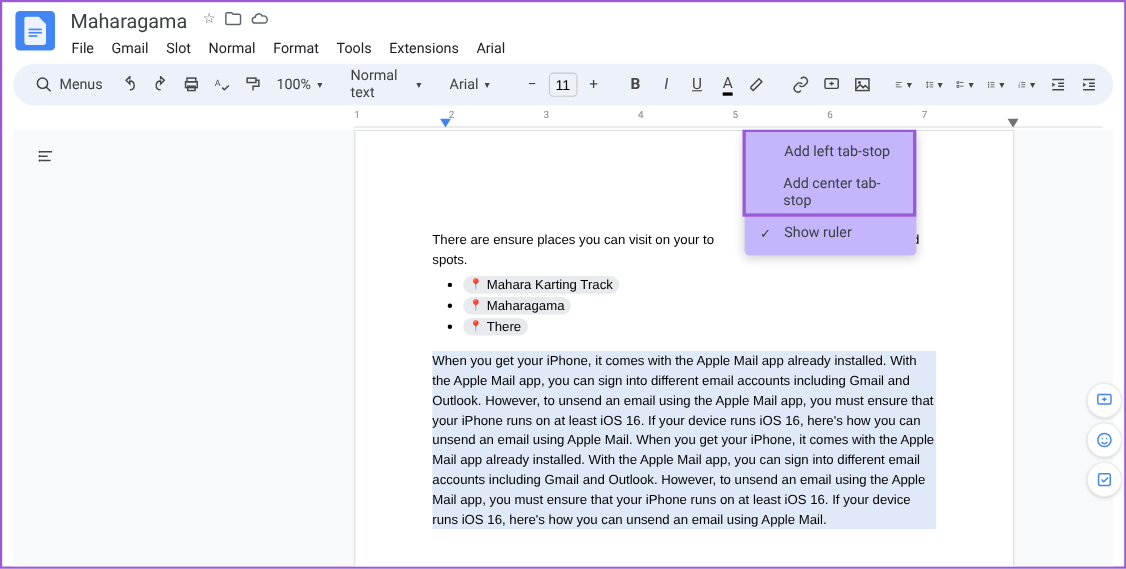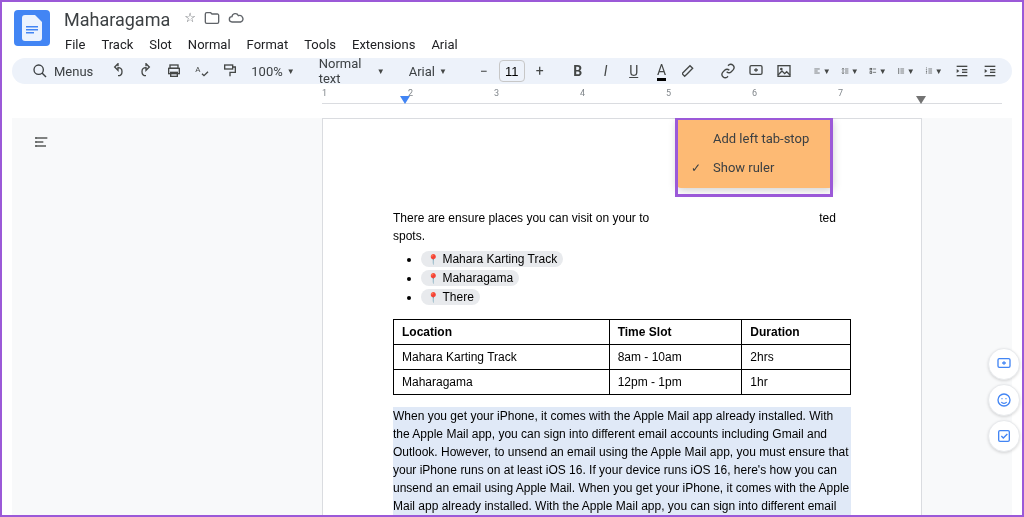--- a/index.html
+++ b/index.html
@@ -11,21 +11,21 @@
 .logo svg { fill: white; }
 .title-area { display: flex; flex-direction: column; }
 .title-row { display: flex; align-items: center; gap: 8px; height: 22px; }
 .doc-title { font-size: 18px; color: #3c4043; padding: 2px 6px; }
 .title-icons { display: flex; gap: 8px; color: #5f6368; }
 .title-icons span { cursor: pointer; }
 .menu-row { display: flex; gap: 2px; height: 26px; align-items: flex-end; }
 .menu-item { padding: 4px 7px; font-size: 13px; color: #202124; border-radius: 4px; cursor: pointer; }
 
 
-.toolbar { display: flex; align-items: center; gap: 2px; padding: 3px 10px; background: #edf2fa; border-radius: 24px; margin: 0 10px; height: 26px; }
+.toolbar { display: flex; align-items: center; gap: 2px; padding: 3px 10px; background: #edf2fa; border-radius: 24px; margin: 0 10px; height: 38px; }
 .tb-btn { min-width: 26px; height: 26px; display: flex; align-items: center; justify-content: center; border-radius: 4px; cursor: pointer; color: #444746; font-size: 14px; padding: 0 4px; }
 .tb-sep { width: 1px; height: 20px; background: #c7c7c7; margin: 0 4px; }
 .tb-select { display: flex; align-items: center; padding: 0 6px; height: 26px; cursor: pointer; gap: 4px; }
 .caret { font-size: 8px; color: #444746; }
 .font-size-box { display: flex; align-items: center; border: 1px solid #c7c7c7; border-radius: 4px; height: 22px; }
 .font-size-box input { width: 24px; border: none; text-align: center; font-size: 13px; background: transparent; outline: none; }
 .search-pill { display: flex; align-items: center; gap: 6px; padding: 3px 10px; border-radius: 14px; cursor: pointer; }
 
 
 .ruler-area { position: relative; height: 20px; margin-top: 4px; }
@@ -43,21 +43,21 @@
 .bullets { margin: 6px 0 14px 28px; }
 .bullets li { list-style: disc; margin: 3px 0; }
 .chip { background: #e8eaed; border-radius: 10px; padding: 1px 6px; display: inline-flex; align-items: center; gap: 3px; font-size: 12px; }
 .chip-icon { font-size: 10px; }
 .doc-table { border-collapse: collapse; width: 100%; margin: 8px 0 12px 0; }
 .doc-table th, .doc-table td { border: 1px solid #000; padding: 5px 8px; text-align: left; font-size: 12px; font-weight: normal; }
 .doc-table th { font-weight: bold; }
 .highlighted { background: #e0e9f7; line-height: 1.5; }
 
 
-.context-menu { position: absolute; top: 0px; left: 665px; width: 156px; background: #fdba74; box-shadow: 0 2px 10px rgba(0,0,0,0.2); border-radius: 4px; padding: 6px 0; z-index: 100; }
+.context-menu { position: absolute; top: 0px; left: 665px; width: 156px; background: #c4b5fd; box-shadow: 0 2px 10px rgba(0,0,0,0.2); border-radius: 4px; padding: 6px 0; z-index: 100; }
 .cm-item { padding: 7px 14px; font-size: 13px; color: #3c4043; cursor: pointer; display: flex; align-items: center; gap: 8px; }
 .cm-check { width: 14px; font-size: 12px; }
 .highlight-box { position: absolute; top: -1px; left: -2px; width: 158px; height: 80px; border: 3px solid #9b59d8; pointer-events: none; }
 
 
 .float-right { position: absolute; right: 2px; top: 346px; display: flex; flex-direction: column; gap: 4px; }
 .float-btn { width: 32px; height: 32px; border-radius: 16px; background: #fff; display: flex; align-items: center; justify-content: center; box-shadow: 0 1px 3px rgba(0,0,0,0.15); cursor: pointer; color: #4285f4; font-size: 15px; border: 1px solid #e8eaed; }
 
 .icon-svg { width: 16px; height: 16px; fill: currentColor; }
 </style>
@@ -81,21 +81,21 @@
         <span><svg class="icon-svg" viewBox="0 0 24 24">
               <path d="M10 4H4c-1.1 0-2 .9-2 2v12c0 1.1.9 2 2 2h16c1.1 0 2-.9 2-2V8c0-1.1-.9-2-2-2h-8l-2-2z" fill="none" stroke="currentColor" stroke-width="2"></path>
             </svg></span>
         <span><svg class="icon-svg" viewBox="0 0 24 24">
               <path d="M19 18H6a4 4 0 0 1 0-8 5 5 0 0 1 9.6-1.5A3.5 3.5 0 0 1 19 18z" fill="none" stroke="currentColor" stroke-width="2"></path>
             </svg></span>
       </div>
     </div>
     <div class="menu-row">
       <div class="menu-item">File</div>
-      <div class="menu-item">Track</div>
+      <div class="menu-item">Gmail</div>
       <div class="menu-item">Slot</div>
       <div class="menu-item">Normal</div>
       <div class="menu-item">Format</div>
       <div class="menu-item">Tools</div>
       <div class="menu-item">Extensions</div>
       <div class="menu-item">Arial</div>
     </div>
   </div>
 </div>
 
@@ -297,49 +297,34 @@
           </span></li>
       <li><span class="chip">
             <span class="chip-icon">📍</span>
             <span>Maharagama</span>
           </span></li>
       <li><span class="chip">
             <span class="chip-icon">📍</span>
             <span>There</span>
           </span></li>
     </ul>
-    <table class="doc-table">
-      <tbody>
-          <tr>
-        <th>Location</th>
-        <th>Time Slot</th>
-        <th>Duration</th>
-      </tr>
-      <tr>
-        <td>Mahara Karting Track</td>
-        <td>8am - 10am</td>
-        <td>2hrs</td>
-      </tr>
-      <tr>
-        <td>Maharagama</td>
-        <td>12pm - 1pm</td>
-        <td>1hr</td>
-      </tr>
-    </tbody>
-      </table>
     <p class="highlighted">When you get your iPhone, it comes with the Apple Mail app already installed. With the Apple Mail app, you can sign into different email accounts including Gmail and Outlook. However, to unsend an email using the Apple Mail app, you must ensure that your iPhone runs on at least iOS 16. If your device runs iOS 16, here's how you can unsend an email using Apple Mail. When you get your iPhone, it comes with the Apple Mail app already installed. With the Apple Mail app, you can sign into different email accounts including Gmail and Outlook. However, to unsend an email using the Apple Mail app, you must ensure that your iPhone runs on at least iOS 16. If your device runs iOS 16, here's how you can unsend an email using Apple Mail.</p>
   </div>
 
   <div class="context-menu">
     <div class="highlight-box"></div>
     <div class="cm-item">
         <span class="cm-check"></span>
         <span>Add left tab-stop</span>
       </div>
     <div class="cm-item">
+        <span class="cm-check"></span>
+        <span>Add center tab-stop</span>
+      </div>
+    <div class="cm-item">
         <span class="cm-check">✓</span>
         <span>Show ruler</span>
       </div>
   </div>
 </div>
 
 <div class="float-right">
   <div class="float-btn">
       <svg class="icon-svg" viewBox="0 0 24 24">
         <rect x="3" y="4" width="18" height="13" rx="2" fill="none" stroke="#4285f4" stroke-width="2"></rect>

